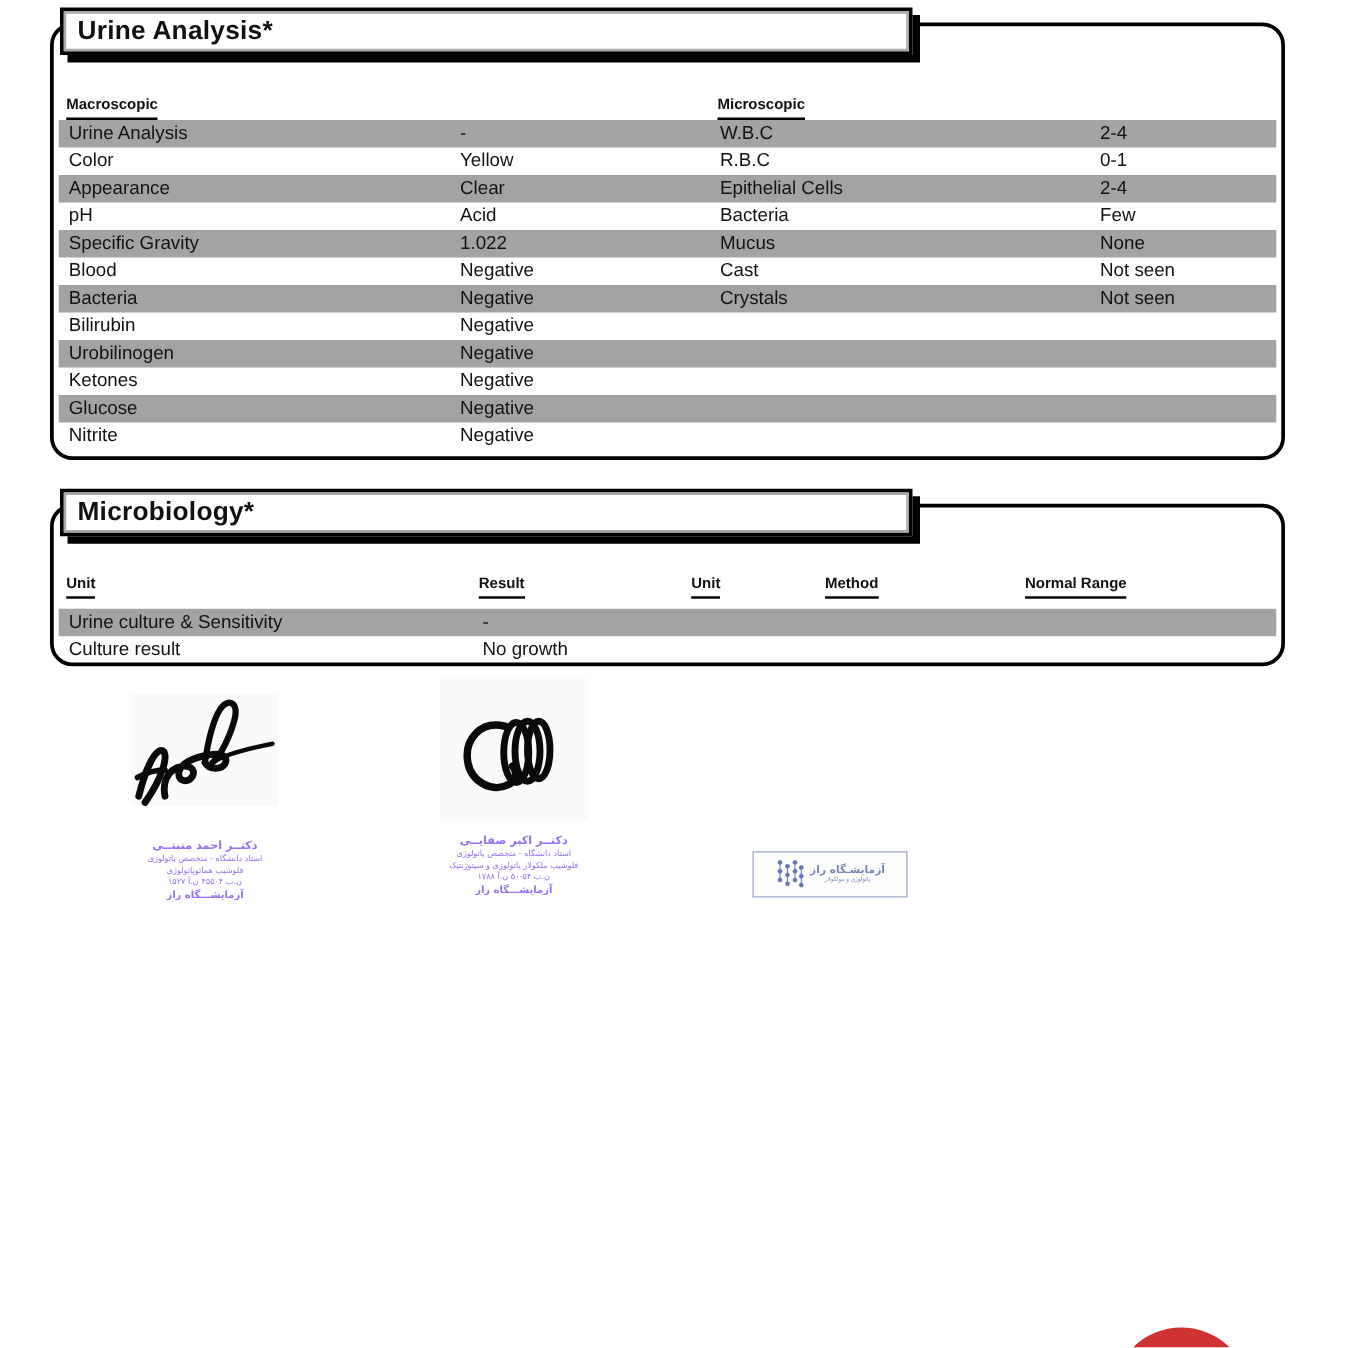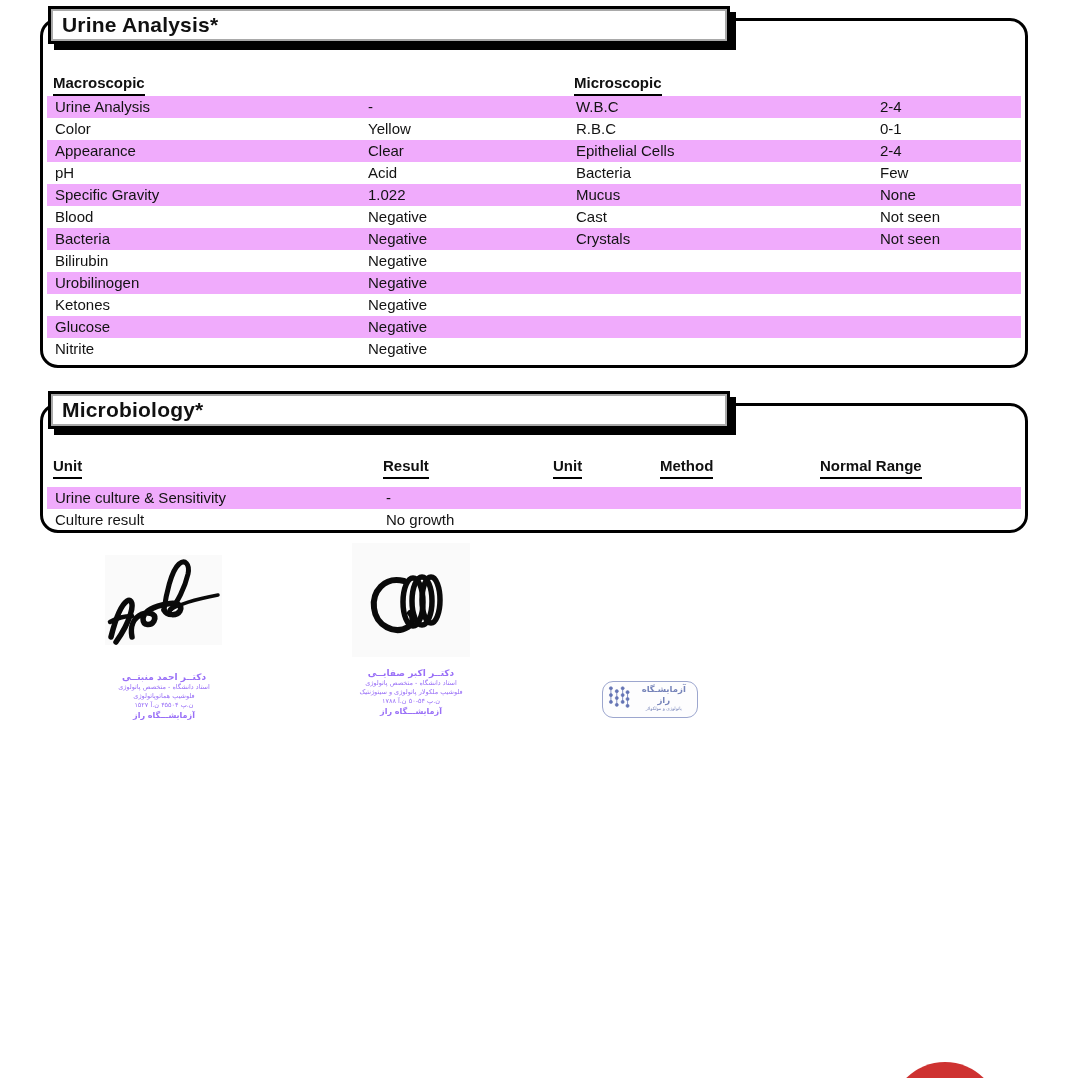--- a/index.html
+++ b/index.html
@@ -27,28 +27,28 @@
   }
   .title-box-1 { left:48px; top:6px; }
   .title-box-2 { left:48px; top:391px; }
   .title-inner {
     width:100%; height:100%; border:2px solid #a9a9a9;
     display:flex; align-items:center; padding-left:9px;
     font-size:21px; font-weight:bold; letter-spacing:.2px;
   }
 
   .sec-header {
-    position:absolute; font-size:15px; font-weight:bold;
+    position:absolute; font-size:12px; font-weight:bold;
     border-bottom:2.5px solid #000; padding-bottom:1px; line-height:20px;
     white-space:nowrap;
   }
 
   .rows { position:absolute; left:4px; right:4px; }
   .trow { position:relative; height:22px; }
-  .trow.stripe { background:#f0abfc; }
+  .trow.stripe { background:#a3a3a3; }
   .cell {
     position:absolute; top:0; height:22px; line-height:22px;
     font-size:15px; white-space:nowrap; color:#131313;
   }
   .c1 { left:8px; }   .c2 { left:321px; }
   .c3 { left:529px; } .c4 { left:833px; }
   .mb-test { left:8px; } .mb-result { left:339px; }
 
   
   .sig-box { position:absolute; background:#fafafa; }
@@ -62,23 +62,23 @@
     color:#8b5cf6; font-family:"DejaVu Sans", sans-serif;
     filter:blur(0.3px); opacity:.88;
   }
   .stamp-1 { left:103px; top:671px; width:122px; }
   .stamp-2 { left:350px; top:667px; width:122px; }
   .st-l1 { font-size:9px;  font-weight:bold; line-height:12px; letter-spacing:.5px; }
   .st-l  { font-size:6.5px; line-height:9px; }
   .st-l5 { font-size:8px; font-weight:bold; line-height:11px; letter-spacing:2px; }
 
   .stamp-3 {
-    position:absolute; left:602px; top:681px; width:96px; height:37px;
-    border:1.3px solid #8b97c6; border-radius:11px;
-    display:flex; flex-direction:row-reverse; 
+    position:absolute; left:602px; top:681px; width:124px; height:37px;
+    border:1.3px solid #8b97c6; border-radius:0;
+    display:flex; flex-direction:row-reverse; align-items:center;
     justify-content:center; gap:4px; padding:2px 4px;
     color:#5f6fae; font-family:"DejaVu Sans", sans-serif;
     direction:rtl; filter:blur(0.25px); opacity:.85; background:#fdfdfe;
   }
   .stamp-3 .txt { text-align:center; }
   .stamp-3 .name { font-size:8.5px; font-weight:bold; letter-spacing:1px; line-height:11px; }
   .stamp-3 .sub  { font-size:4.5px; line-height:6px; }
 
   
   .red-circle {

